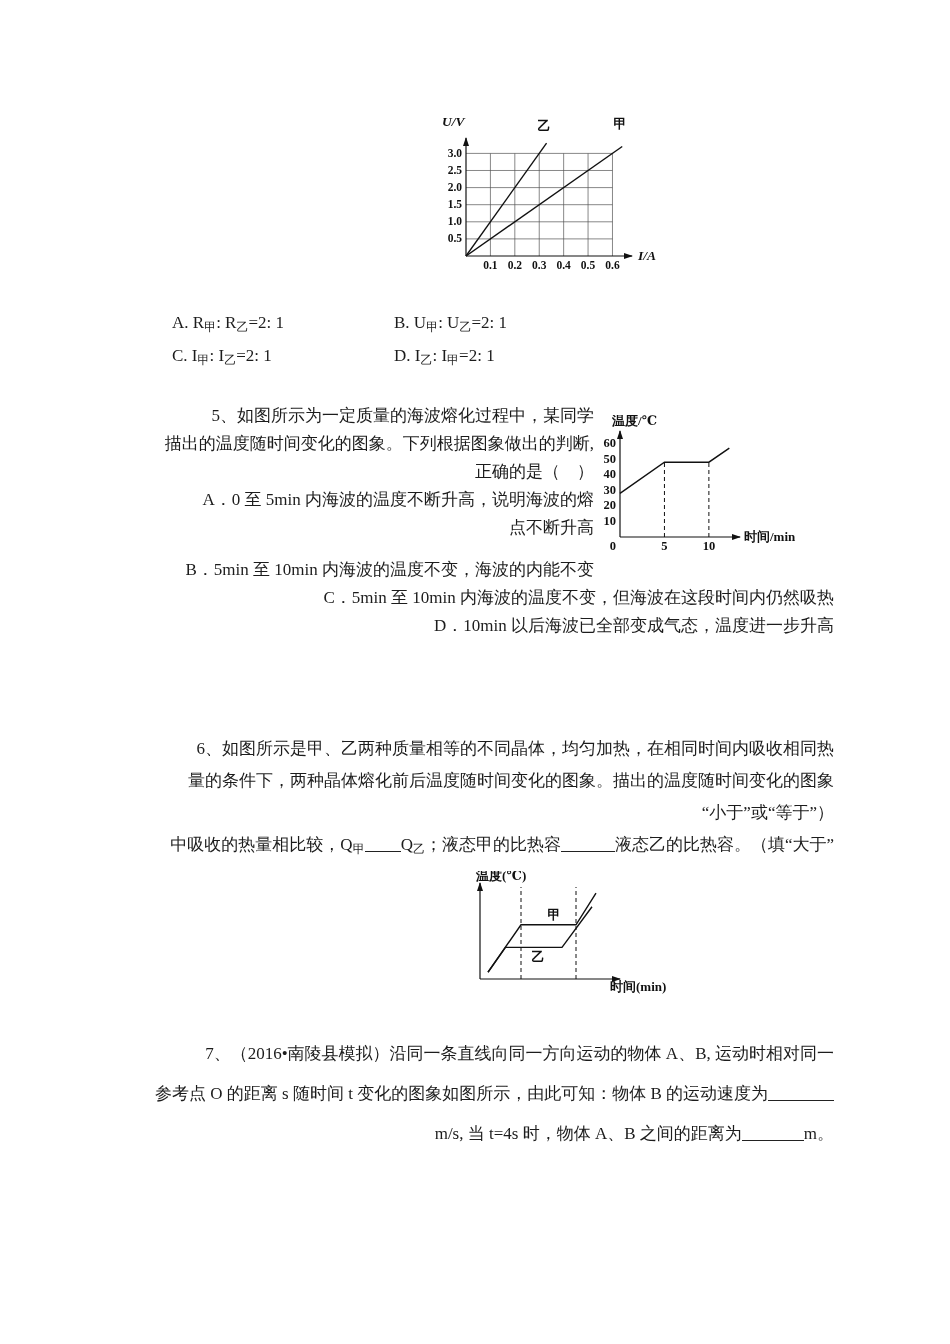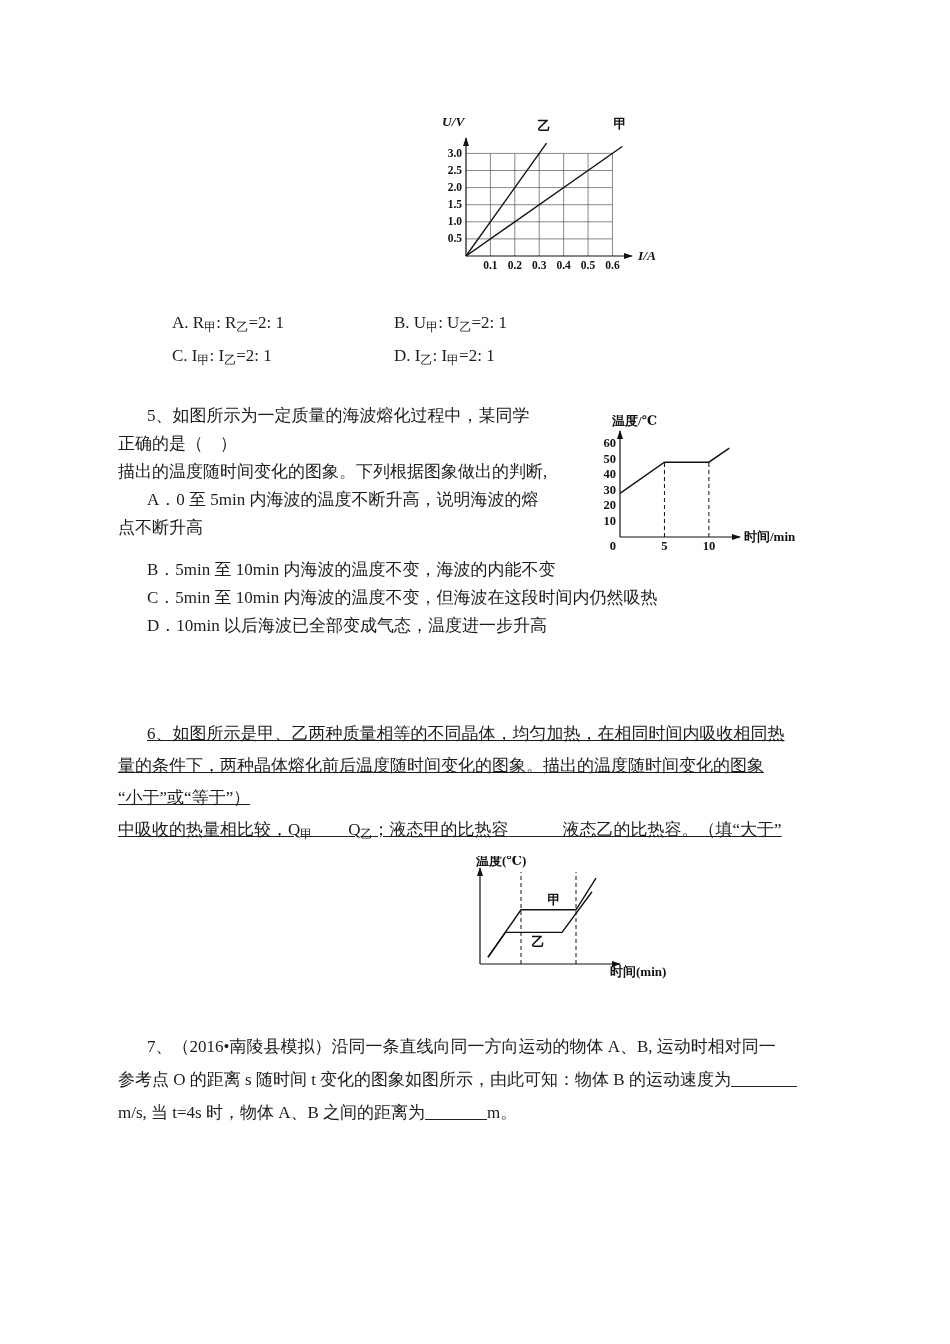--- a/index.html
+++ b/index.html
@@ -5,41 +5,41 @@
   * { margin:0; padding:0; box-sizing:border-box; }
   html,body { background:#ffffff; }
   body {
     width:950px; height:1344px; position:relative;
     font-family:"Liberation Serif","DejaVu Serif",serif;
     color:#1c1c1c;
   }
   .page { position:absolute; inset:0; background:#fff; overflow:hidden; }
 
   
-  .line   { font-size:17px; line-height:28px; white-space:nowrap; }
+  .line   { font-size:17px; line-height:28px; white-space:nowrap;text-align:right; }
   .ind    { text-indent:29px; }
   .gap-top{ margin-top:14px; }
   .lh32 .line { line-height:32px; }
-  .lh33 .line { line-height:33px; }
+  .lh33 .line { line-height:33px;margin-top:7px; }
 
   .sub   { font-size:12px; vertical-align:-3px; }
   .blank { display:inline-block; height:14px; border-bottom:1px solid #222;
            transform:translateY(2px); }
 
   
   .chart1-block { position:absolute; left:436; top:110px; left:436px; }
   .options-block{ position:absolute; left:172px; top:299px; width:520px; }
   .opt-row { display:flex; height:33px; align-items:center; }
   .opt     { display:inline-block; font-size:17px;margin-top:18px; }
   .opt.first { width:222px; }
 
   .q5-block { position:absolute; left:118px; top:402px; width:716px; }
   .q5-fig   { float:right; width:240px; margin-top:13px; height:152px; }
 
-  .q6-block { position:absolute; left:118px; top:718px; width:716px;text-decoration:underline; }
+  .q6-block { position:absolute; left:118px; top:733px; width:716px; }
   .q6-fig   { margin:6px 0 0 342px; }
 
   .q7-block { position:absolute; left:118px; top:1030px; width:716px; }
 
   
   .chart text { font-family:"Liberation Serif","DejaVu Serif",serif; fill:#111; }
   .chart .tick   { font-size:11.5px; font-weight:bold; }
   .chart-cjk .tick { font-size:12.5px; font-weight:bold; }
   .chart .axlabel{ font-size:13px; font-weight:bold; }
   .chart-uv .axlabel { font-style:italic; font-size:13.5px; }
@@ -122,22 +122,22 @@
           <text x="114.88888888888889" y="135" text-anchor="middle" class="tick">10</text>
           <text x="22" y="135" text-anchor="end" class="tick">0</text>
           <line x1="70.44444444444444" y1="122" x2="70.44444444444444" y2="47.17647058823529" class="dash"></line>
           <line x1="114.88888888888889" y1="122" x2="114.88888888888889" y2="47.17647058823529" class="dash"></line>
           <polyline points="26,78.35294117647058 70.44444444444444,47.17647058823529 114.88888888888889,47.17647058823529 135.33333333333334,33.147058823529406" class="plot"></polyline>
           <text x="18" y="10" class="axlabel">温度/℃</text>
           <text x="150" y="126" class="axlabel">时间/min</text>
         </svg>
     </div>
     <div class="line ind">5、如图所示为一定质量的海波熔化过程中，某同学</div>
+    <div class="line">描出的温度随时间变化的图象。下列根据图象做出的判断,</div>
     <div class="line">正确的是（　）</div>
-    <div class="line">描出的温度随时间变化的图象。下列根据图象做出的判断,</div>
     <div class="line ind">A．0 至 5min 内海波的温度不断升高，说明海波的熔</div>
     <div class="line">点不断升高</div>
     <div class="line ind gap-top">B．5min 至 10min 内海波的温度不变，海波的内能不变</div>
     <div class="line ind">C．5min 至 10min 内海波的温度不变，但海波在这段时间内仍然吸热</div>
     <div class="line ind">D．10min 以后海波已全部变成气态，温度进一步升高</div>
   </div>
 
   <div class="q6-block lh32">
     <div class="line ind">6、如图所示是甲、乙两种质量相等的不同晶体，均匀加热，在相同时间内吸收相同热</div>
     <div class="line">量的条件下，两种晶体熔化前后温度随时间变化的图象。描出的温度随时间变化的图象</div>

